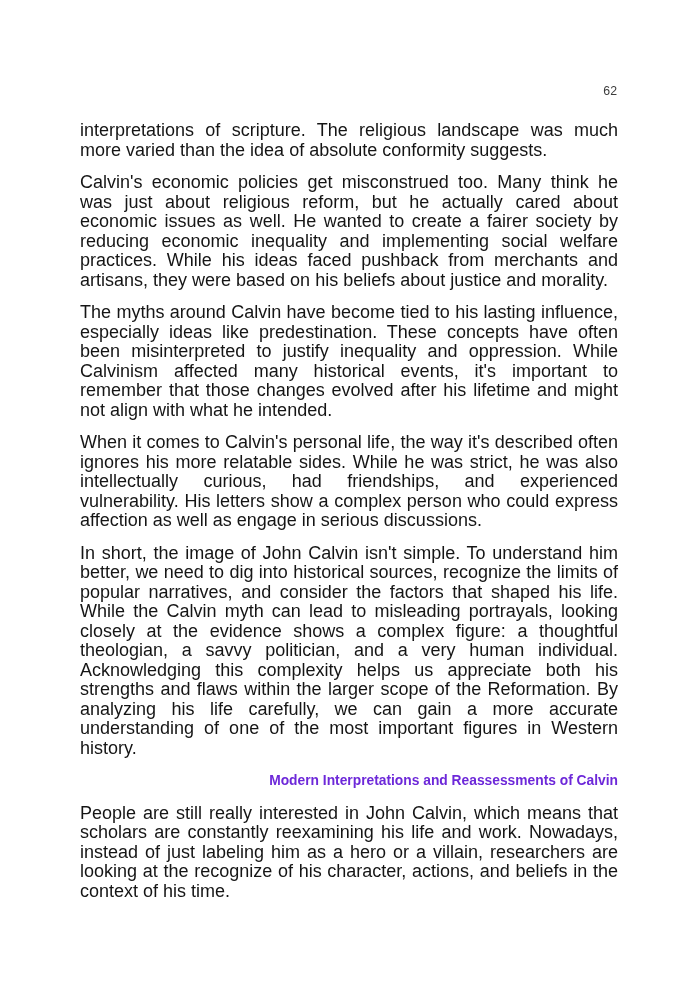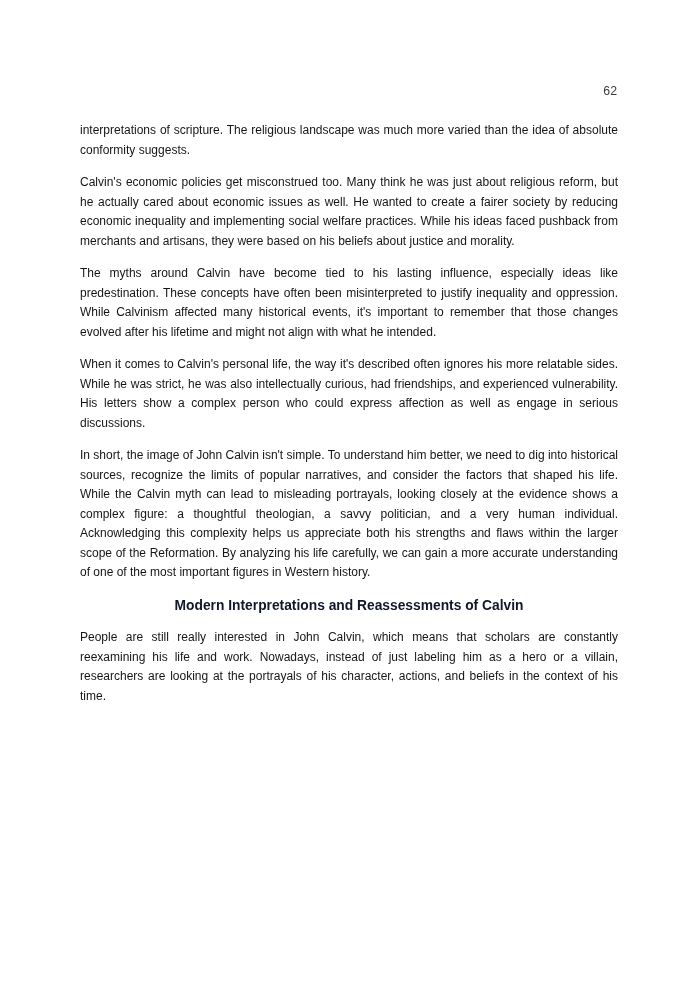--- a/index.html
+++ b/index.html
@@ -25,32 +25,32 @@
     color: #3c3c3c;
   }
   .content {
     position: absolute;
     left: 80px;
     right: 81px;
     top: 121px;
   }
   .body-paragraph {
     margin: 0 0 13px 0;
-    font-size: 12px;
+    font-size: 18px;
     line-height: 19.5px;
     text-align: justify;
     color: #151515;
   }
   .section-heading {
     margin: 2px 0 13px 0;
     font-size: 13.8px;
     line-height: 19.5px;
     font-weight: bold;
-    color: #0f172a;
-    text-align: center;
+    color: #6d28d9;
+    text-align: right;
   }
 </style>
 </head>
 <body>
 
 <div class="page">
 
   <div class="page-number">62</div>
 
   <div class="content">
@@ -60,17 +60,17 @@
     <p class="body-paragraph">Calvin's economic policies get misconstrued too. Many think he was just about religious reform, but he actually cared about economic issues as well. He wanted to create a fairer society by reducing economic inequality and implementing social welfare practices. While his ideas faced pushback from merchants and artisans, they were based on his beliefs about justice and morality.</p>
 
     <p class="body-paragraph">The myths around Calvin have become tied to his lasting influence, especially ideas like predestination. These concepts have often been misinterpreted to justify inequality and oppression. While Calvinism affected many historical events, it's important to remember that those changes evolved after his lifetime and might not align with what he intended.</p>
 
     <p class="body-paragraph">When it comes to Calvin's personal life, the way it's described often ignores his more relatable sides. While he was strict, he was also intellectually curious, had friendships, and experienced vulnerability. His letters show a complex person who could express affection as well as engage in serious discussions.</p>
 
     <p class="body-paragraph">In short, the image of John Calvin isn't simple. To understand him better, we need to dig into historical sources, recognize the limits of popular narratives, and consider the factors that shaped his life. While the Calvin myth can lead to misleading portrayals, looking closely at the evidence shows a complex figure: a thoughtful theologian, a savvy politician, and a very human individual. Acknowledging this complexity helps us appreciate both his strengths and flaws within the larger scope of the Reformation. By analyzing his life carefully, we can gain a more accurate understanding of one of the most important figures in Western history.</p>
 
     <h2 class="section-heading">Modern Interpretations and Reassessments of Calvin</h2>
 
-    <p class="body-paragraph">People are still really interested in John Calvin, which means that scholars are constantly reexamining his life and work. Nowadays, instead of just labeling him as a hero or a villain, researchers are looking at the portrayals of his character, actions, and beliefs in the context of his time.</p>
+    <p class="body-paragraph">People are still really interested in John Calvin, which means that scholars are constantly reexamining his life and work. Nowadays, instead of just labeling him as a hero or a villain, researchers are looking at the recognize of his character, actions, and beliefs in the context of his time.</p>
 
   </div>
 
 </div>
 
 </body></html>

